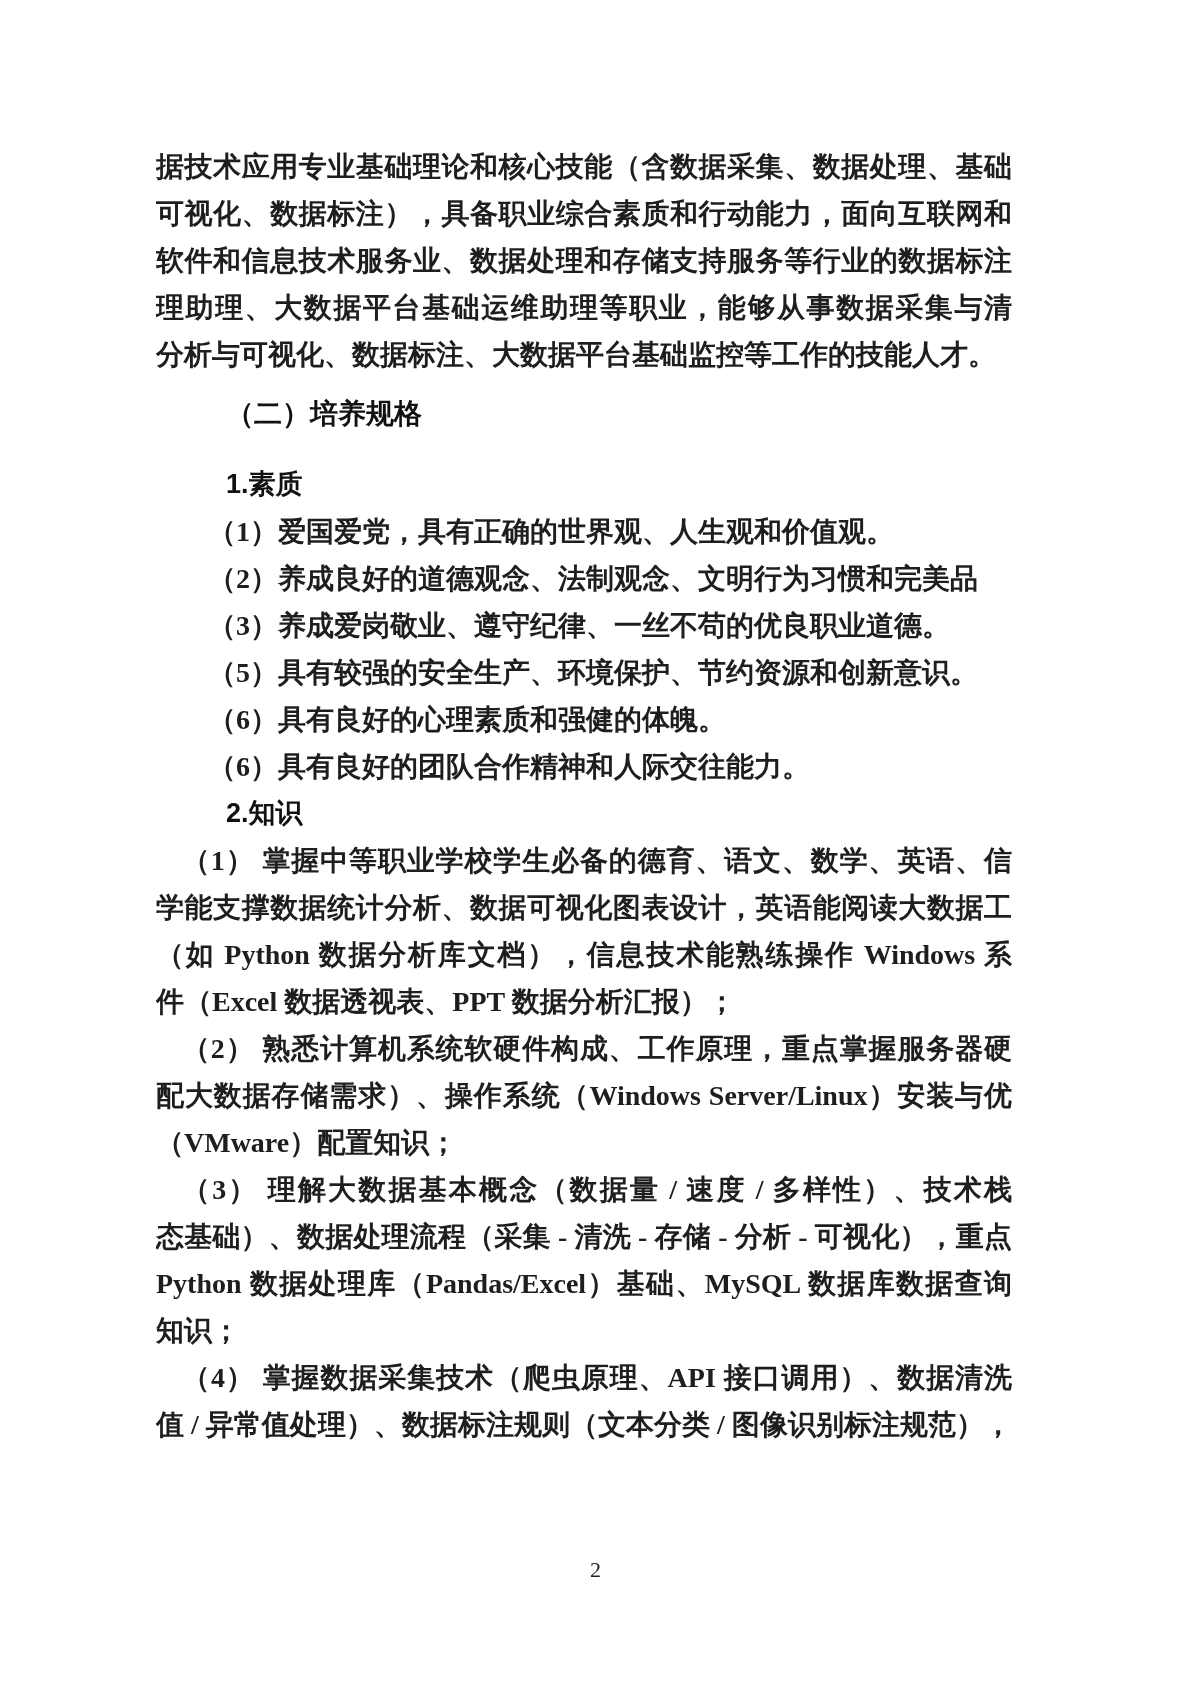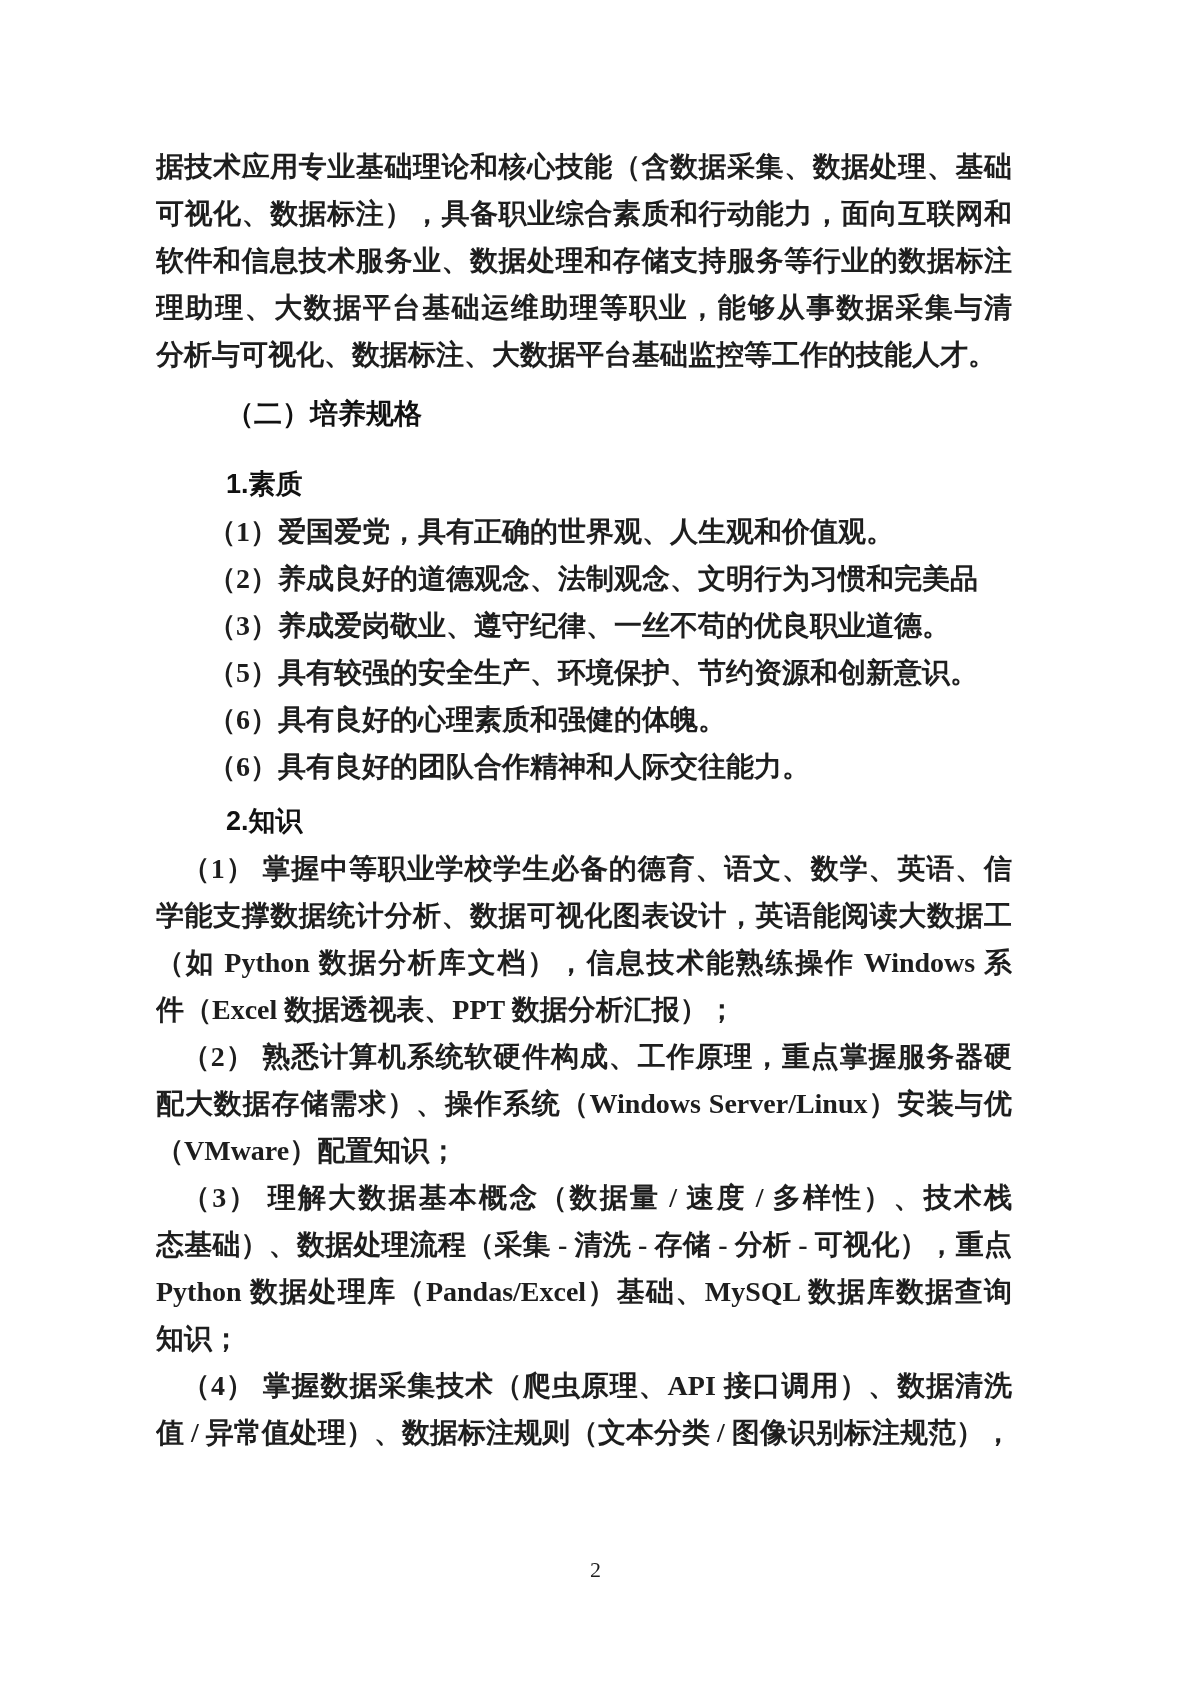--- a/index.html
+++ b/index.html
@@ -50,21 +50,21 @@
   .h-sub {
     font-family: "Liberation Sans", "DejaVu Sans", sans-serif;
     font-weight: bold;
     font-size: 27px;
     line-height: 47px;
     height: 47px;
     padding-left: 70px;
     margin-top: 24px;
     color: #111;
   }
-  .h-sub.mt0 { margin-top: 8px; }
+  .h-sub.mt0 { margin-top: 0; }
   .pagenum {
     position: absolute;
     top: 1556px;
     left: 0;
     width: 100%;
     text-align: center;
     font-size: 22px;
     line-height: 28px;
     color: #1e1e1e;
   }

